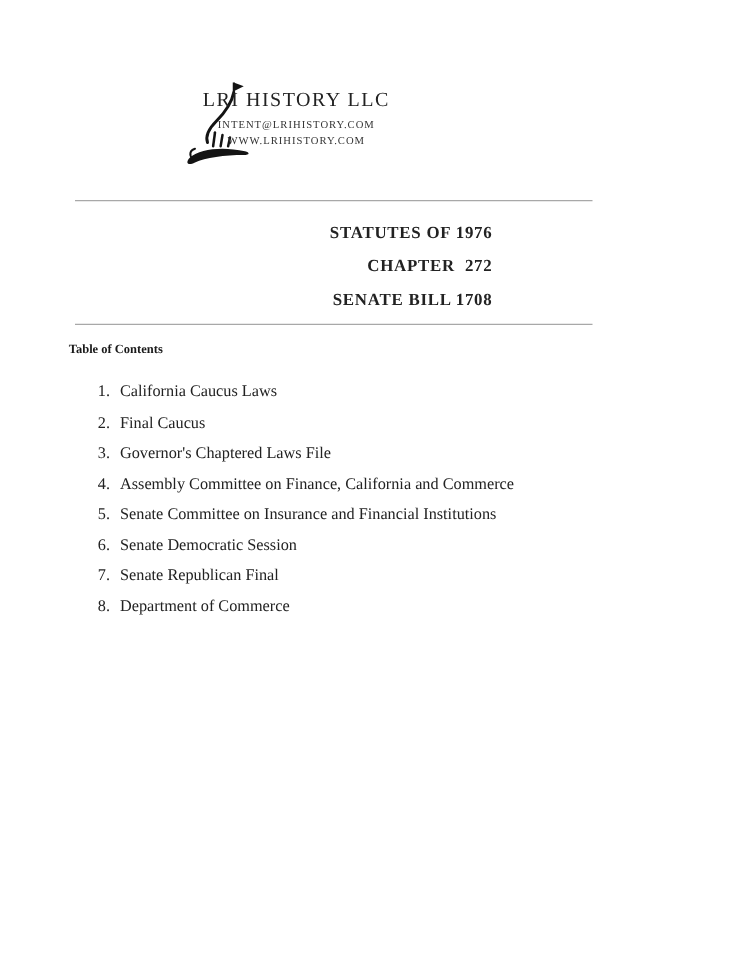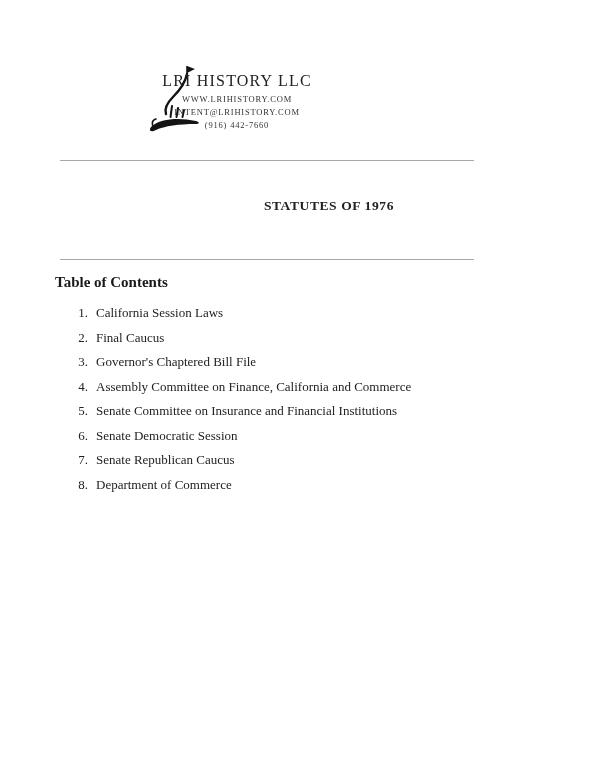--- a/index.html
+++ b/index.html
@@ -60,37 +60,37 @@
     width: 460px;
     height: 0;
     border-top: 1px solid #a8a8a8;
   }
   .rule-top { top: 160px; }
   .rule-bottom { top: 259px; }
 
   
   .case-info {
     position: absolute;
-    top: 192px;
+    top: 172px;
     right: 80px;
     text-align: right;
     font-weight: bold;
     font-size: 13.5px;
     letter-spacing: 0.6px;
     line-height: 27px;
     color: #222;
   }
 
   
   .toc-title {
     position: absolute;
     top: 274px;
     left: 55px;
     font-weight: bold;
-    font-size: 15px;
+    font-size: 10px;
     color: #1a1a1a;
     text-align: right;
   }
   .toc-list {
     position: absolute;
     top: 306px;
     left: 70px;
     width: 460px;
   }
   .toc-item {
@@ -128,63 +128,64 @@
         <path d="M30 44 L28.5 53" stroke="#141414" stroke-width="2" stroke-linecap="round"></path>
         <path d="M36 46 L34.5 53" stroke="#141414" stroke-width="2" stroke-linecap="round"></path>
 
         <path d="M4 62 C12 55 30 53 48 57 C52 58 52 60 47 60 C32 60 16 62 8 66 C2 69 0 66 4 62 Z" fill="#141414"></path>
 
         <path d="M6 63 C3 60 4 56 8 55" stroke="#141414" stroke-width="1.6" fill="none" stroke-linecap="round"></path>
       </svg>
     </div>
     <div class="letterhead-text">
       <div class="company-name">LRI HISTORY LLC</div>
+      <div class="contact-line">INTENT@LRIHISTORY.COM</div>
       <div class="contact-line">WWW.LRIHISTORY.COM</div>
-      <div class="contact-line">INTENT@LRIHISTORY.COM</div>
-      <div class="contact-line">(916) 442-7660</div>
     </div>
   </div>
 
   <div class="rule rule-top"></div>
   <div class="rule rule-bottom"></div>
 
   <div class="case-info">
     <div style="white-space: pre;">STATUTES OF 1976</div>
+    <div style="white-space: pre;">CHAPTER  272</div>
+    <div style="white-space: pre;">SENATE BILL 1708</div>
   </div>
 
   <div class="toc-title">Table of Contents</div>
 
   <div class="toc-list">
     <div class="toc-item">
       <span class="toc-num">1.</span>
-      <span class="toc-label">California Session Laws</span>
+      <span class="toc-label">California Caucus Laws</span>
     </div>
     <div class="toc-item">
       <span class="toc-num">2.</span>
       <span class="toc-label">Final Caucus</span>
     </div>
     <div class="toc-item">
       <span class="toc-num">3.</span>
-      <span class="toc-label">Governor's Chaptered Bill File</span>
+      <span class="toc-label">Governor's Chaptered Laws File</span>
     </div>
     <div class="toc-item">
       <span class="toc-num">4.</span>
       <span class="toc-label">Assembly Committee on Finance, California and Commerce</span>
     </div>
     <div class="toc-item">
       <span class="toc-num">5.</span>
       <span class="toc-label">Senate Committee on Insurance and Financial Institutions</span>
     </div>
     <div class="toc-item">
       <span class="toc-num">6.</span>
       <span class="toc-label">Senate Democratic Session</span>
     </div>
     <div class="toc-item">
       <span class="toc-num">7.</span>
-      <span class="toc-label">Senate Republican Caucus</span>
+      <span class="toc-label">Senate Republican Final</span>
     </div>
     <div class="toc-item">
       <span class="toc-num">8.</span>
       <span class="toc-label">Department of Commerce</span>
     </div>
   </div>
 
 </div>
 
 </body></html>

